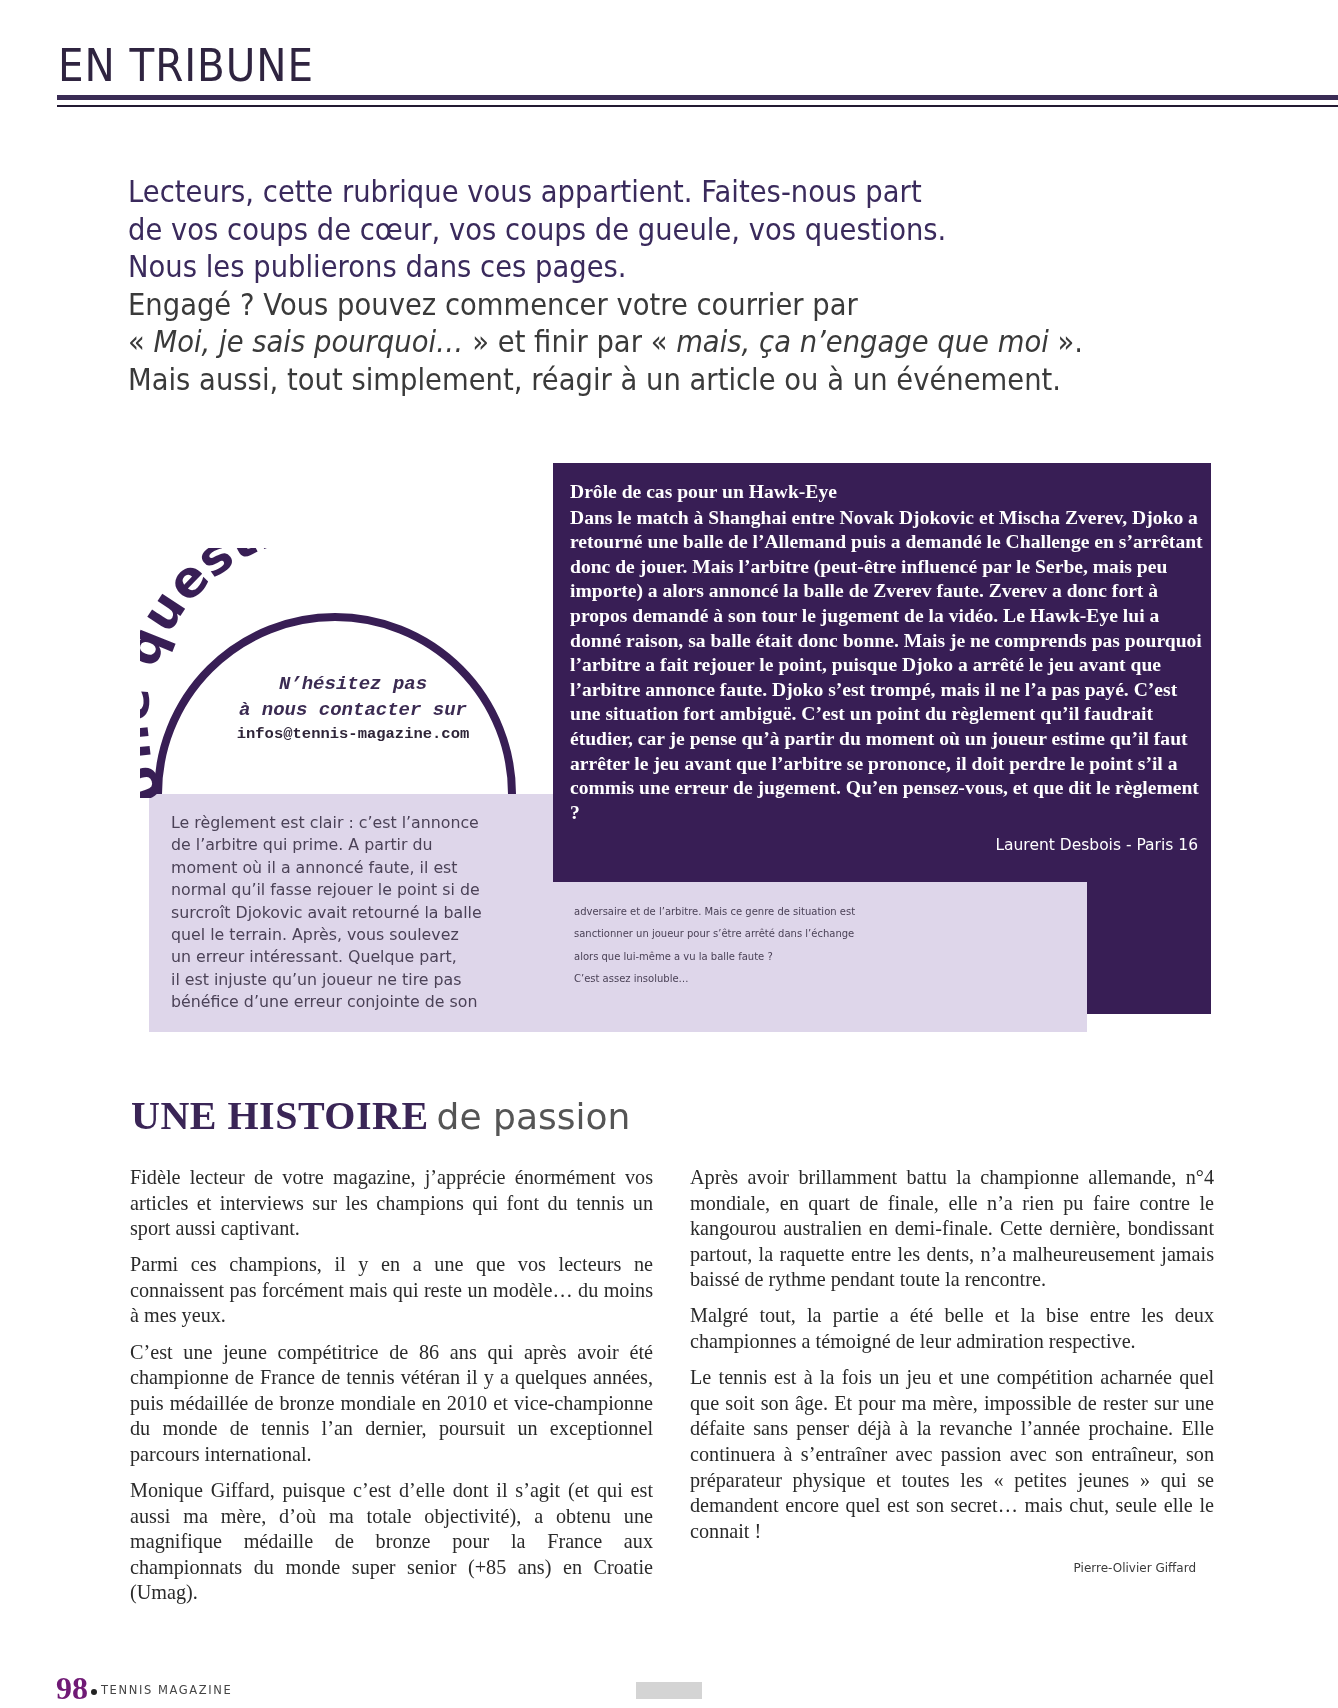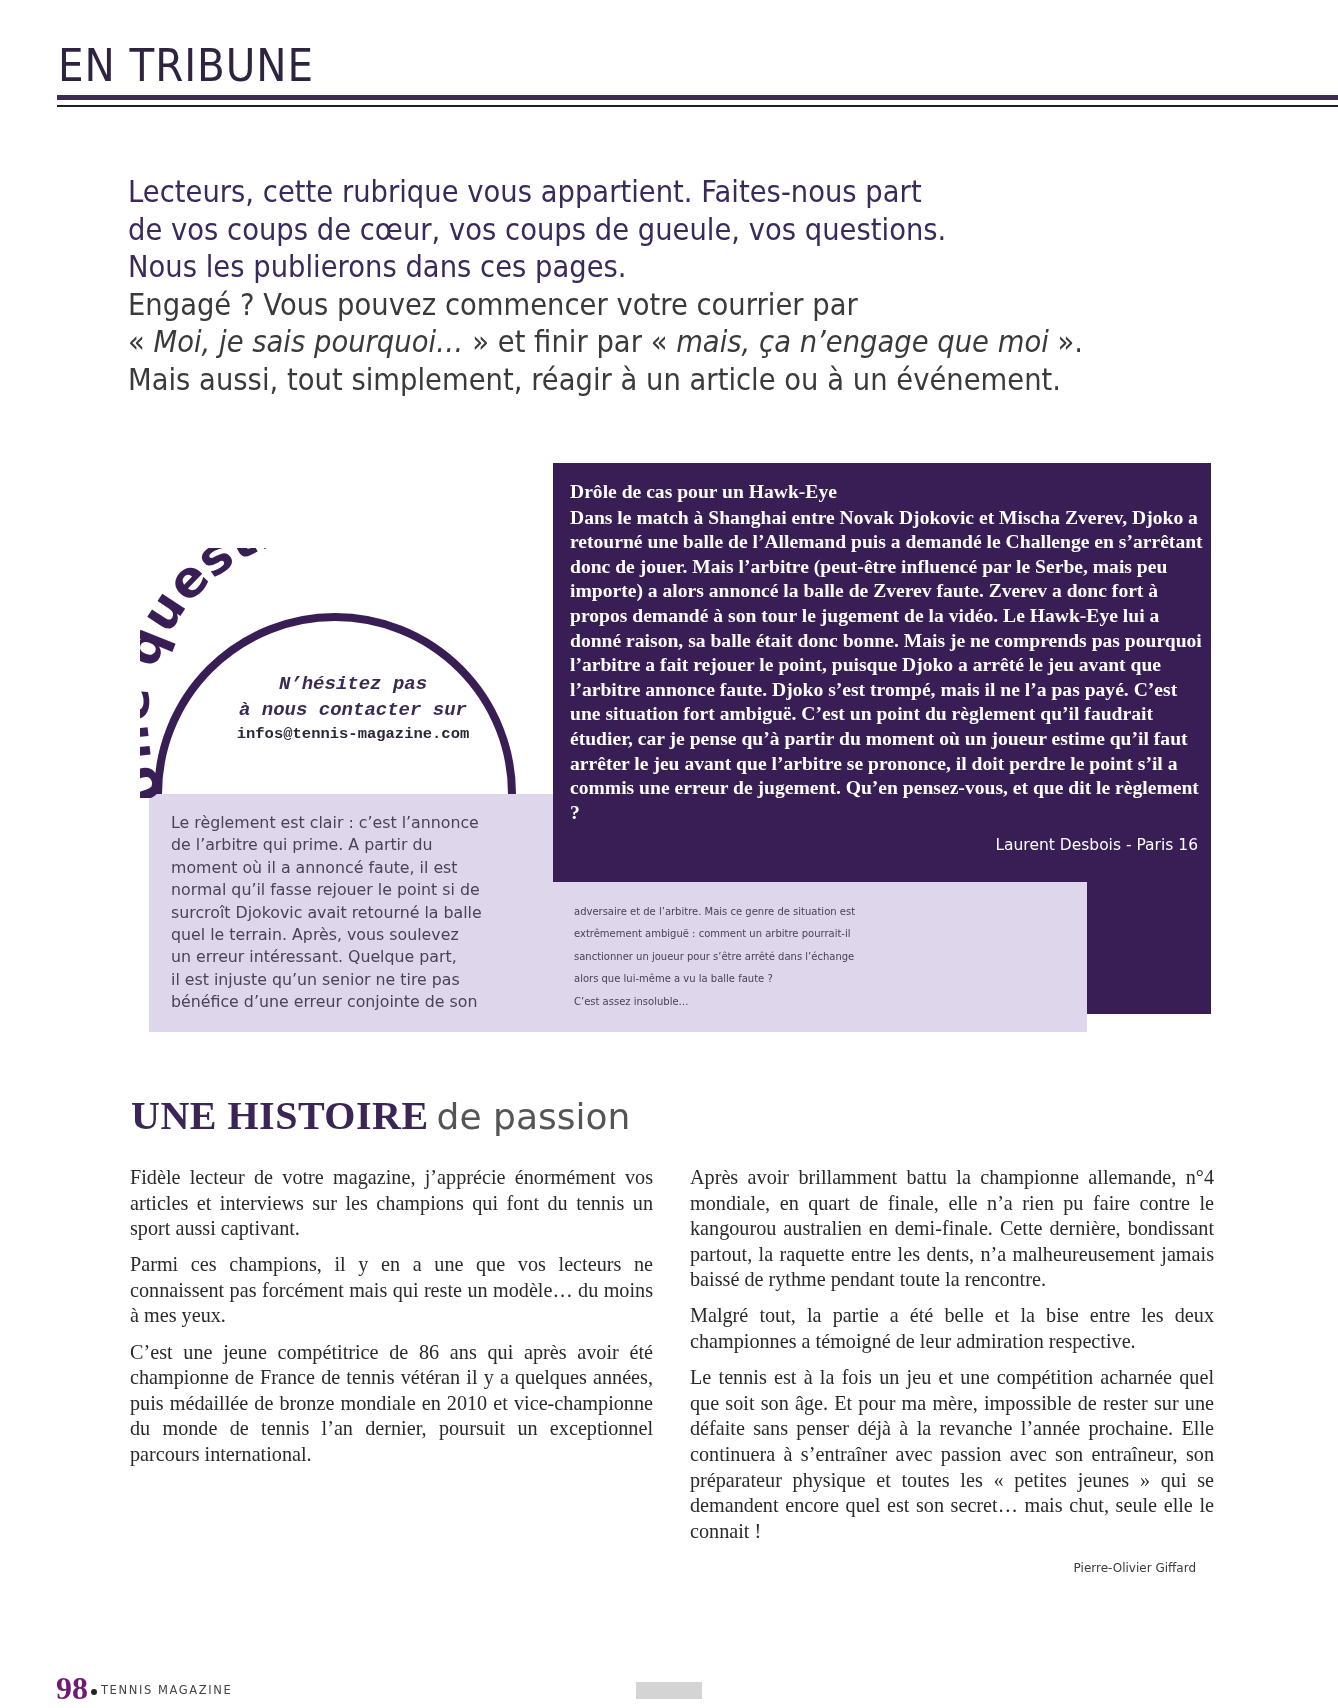--- a/index.html
+++ b/index.html
@@ -102,38 +102,38 @@
 <div class="abs hawk-sig">Laurent Desbois - Paris 16</div>
 
 <div class="abs answer-left">
   <span>Le règlement est clair : c’est l’annonce</span>
   <span>de l’arbitre qui prime. A partir du</span>
   <span>moment où il a annoncé faute, il est</span>
   <span>normal qu’il fasse rejouer le point si de</span>
   <span>surcroît Djokovic avait retourné la balle</span>
   <span>quel le terrain. Après, vous soulevez</span>
   <span>un erreur intéressant. Quelque part,</span>
-  <span>il est injuste qu’un senior ne tire pas</span>
+  <span>il est injuste qu’un joueur ne tire pas</span>
   <span>bénéfice d’une erreur conjointe de son</span>
 </div>
 <div class="abs answer-right">
   <span>adversaire et de l’arbitre. Mais ce genre de situation est</span>
-  <span>extrêmement ambiguë : comment un arbitre pourrait-il</span>
   <span>sanctionner un joueur pour s’être arrêté dans l’échange</span>
   <span>alors que lui-même a vu la balle faute ?</span>
   <span>C’est assez insoluble…</span>
 </div>
 
 <div class="abs story-title">
   <span class="bold">UNE HISTOIRE</span><span class="light">de passion</span>
 </div>
 <div class="abs col col-left">
   <p>Fidèle lecteur de votre magazine, j’apprécie énormément vos articles et interviews sur les champions qui font du tennis un sport aussi captivant.</p>
   <p>Parmi ces champions, il y en a une que vos lecteurs ne connaissent pas forcément mais qui reste un modèle… du moins à mes yeux.</p>
   <p>C’est une jeune compétitrice de 86 ans qui après avoir été championne de France de tennis vétéran il y a quelques années, puis médaillée de bronze mondiale en 2010 et vice-championne du monde de tennis l’an dernier, poursuit un exceptionnel parcours international.</p>
+  <p>Monique Giffard, puisque c’est d’elle dont il s’agit (et qui est aussi ma mère, d’où ma totale objectivité), a obtenu une magnifique médaille de bronze pour la France aux championnats du monde super senior (+85 ans) en Croatie (Umag).</p>
 </div>
 <div class="abs col col-right">
   <p>Après avoir brillamment battu la championne allemande, n°4 mondiale, en quart de finale, elle n’a rien pu faire contre le kangourou australien en demi-finale. Cette dernière, bondissant partout, la raquette entre les dents, n’a malheureusement jamais baissé de rythme pendant toute la rencontre.</p>
   <p>Malgré tout, la partie a été belle et la bise entre les deux championnes a témoigné de leur admiration respective.</p>
   <p>Le tennis est à la fois un jeu et une compétition acharnée quel que soit son âge. Et pour ma mère, impossible de rester sur une défaite sans penser déjà à la revanche l’année prochaine. Elle continuera à s’entraîner avec passion avec son entraîneur, son préparateur physique et toutes les « petites jeunes » qui se demandent encore quel est son secret… mais chut, seule elle le connait !</p>
 </div>
 <div class="abs signature">Pierre-Olivier Giffard</div>
 
 <div class="abs footer-num">98</div>
 <div class="abs footer-dot"></div>

